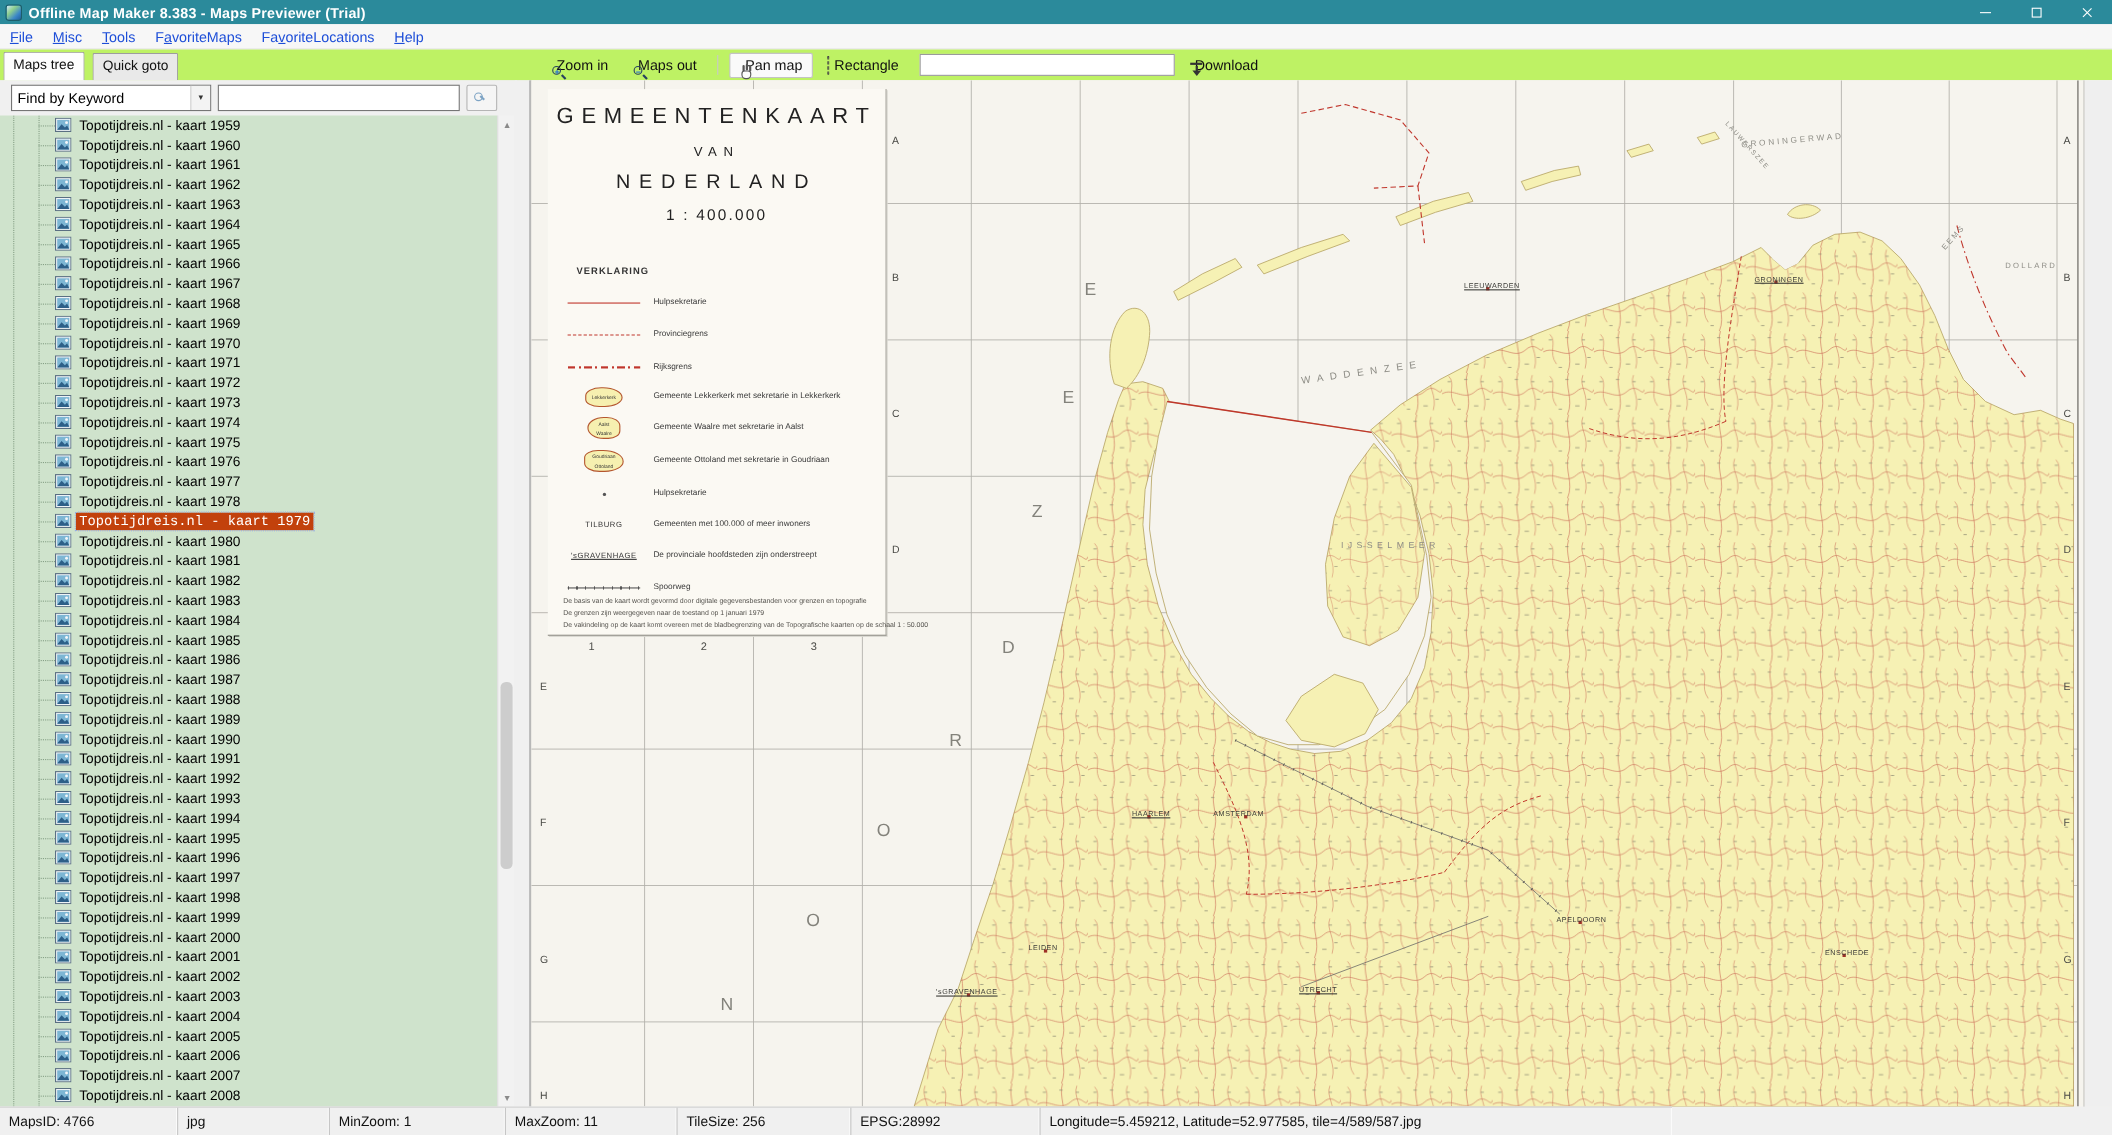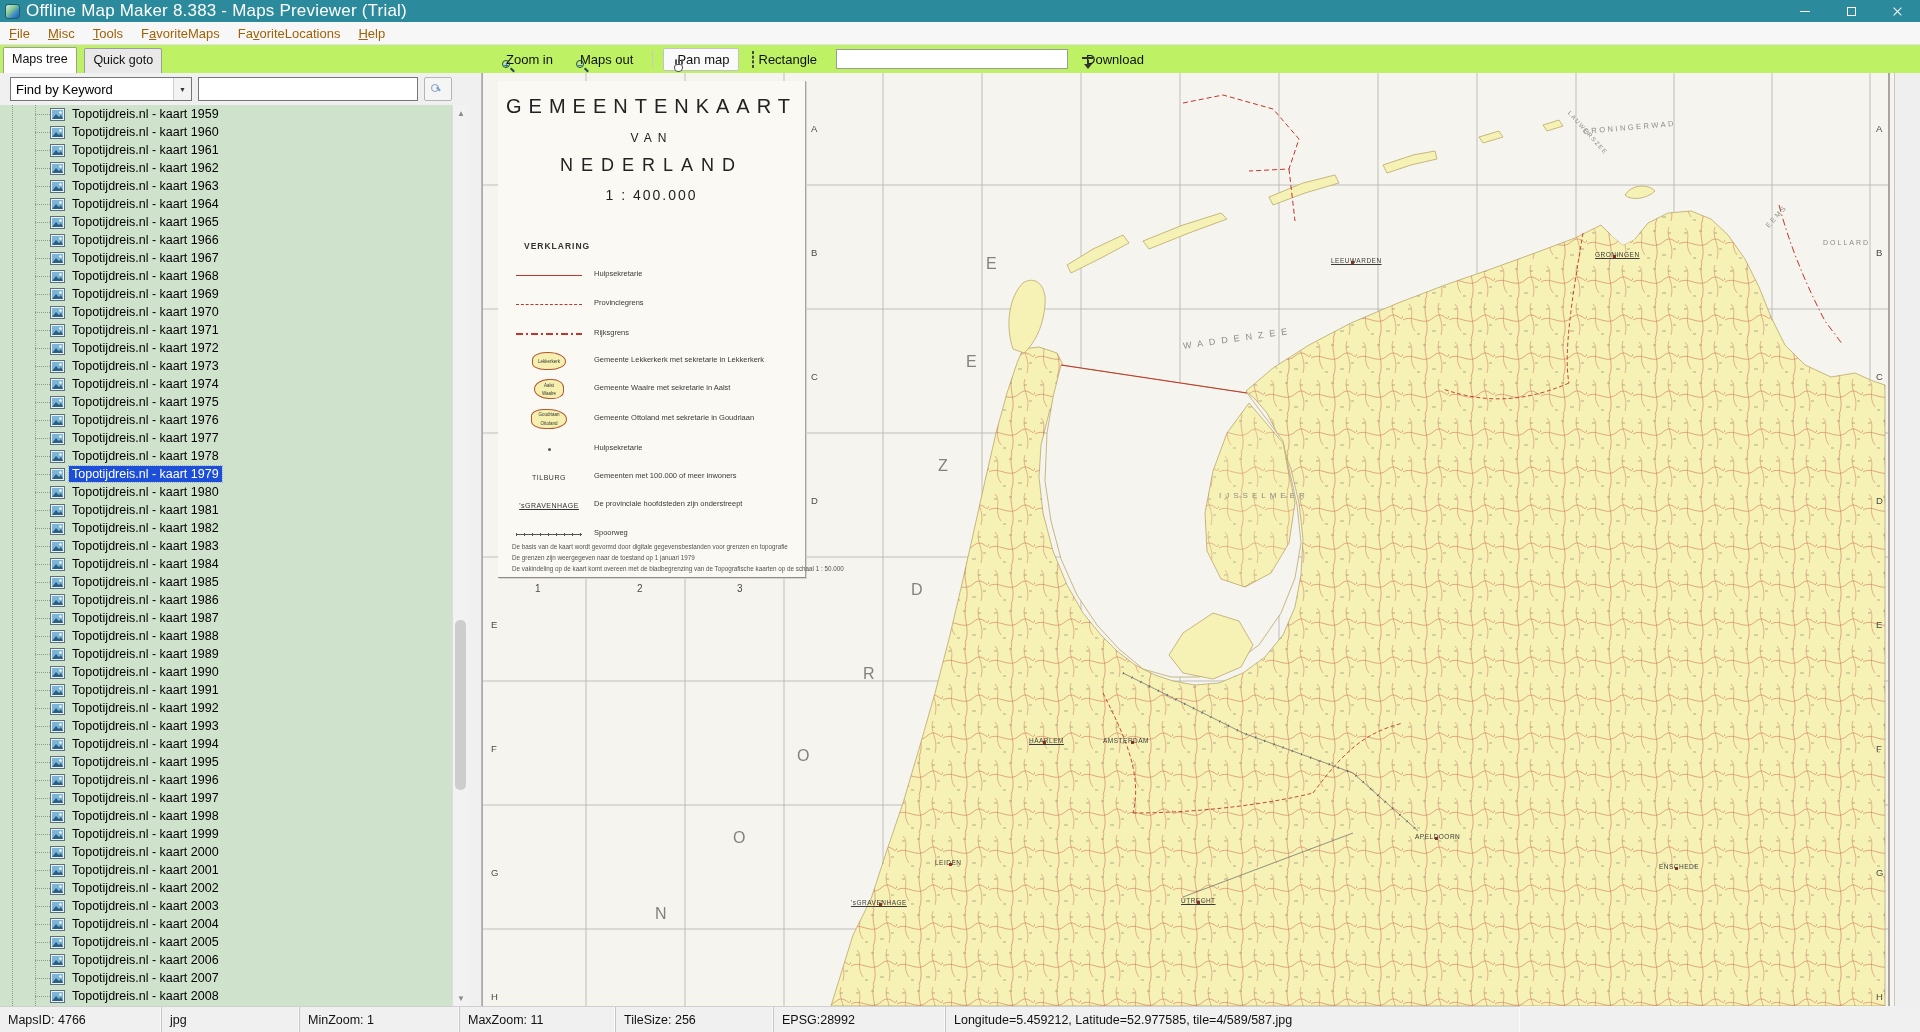--- a/index.html
+++ b/index.html
@@ -5,35 +5,35 @@
   * { margin:0; padding:0; box-sizing:border-box; }
   html,body { width:1920px; height:1032px; overflow:hidden;
     font-family:"Liberation Sans", sans-serif; background:#f0f0f0; }
 
   
   #titlebar { position:absolute; left:0; top:0; width:1920px; height:22px;
     background:#2b8a9b; color:#fff; display:flex; align-items:center; }
   #app-icon { width:15px; height:15px; margin:0 6px 0 5px; border-radius:3px;
     background:linear-gradient(135deg,#cfe8ff 0%,#8fd08f 35%,#3b87c8 70%,#1f5f9a 100%);
     border:1px solid #1c5d6b; }
-  #title-text { font-size:17px; letter-spacing:.2px; }
+  #title-text { font-size:13px; letter-spacing:.2px;font-weight:bold; }
   #win-controls { margin-left:auto; display:flex; height:22px; }
   .winbtn { width:46px; height:22px; display:flex; align-items:center; justify-content:center; }
   .glyph-min { width:10px; height:1px; background:#fff; }
   .glyph-max { width:9px; height:9px; border:1px solid #fff; }
   .glyph-close { position:relative; width:11px; height:11px; }
   .glyph-close::before,.glyph-close::after { content:""; position:absolute; left:5px; top:0;
     width:1px; height:11px; background:#fff; }
   .glyph-close::before { transform:rotate(45deg); }
   .glyph-close::after  { transform:rotate(-45deg); }
 
   
   #menubar { position:absolute; left:0; top:22px; width:1920px; height:23px;
     background:#f7f7f7; border-bottom:1px solid #e3e3e3; display:flex; align-items:center; }
-  .menu-item { padding:3px 9px; font-size:13px; color:#a16207; }
+  .menu-item { padding:3px 9px; font-size:13px; color:#1d4ed8; }
   .menu-item u { text-decoration:underline; }
 
   
   #tabstrip { position:absolute; left:0; top:45px; width:1920px; height:28px; background:#bef264; }
   .tab { position:absolute; top:3px; height:25px; padding:4px 8px 0; font-size:12.5px;
     color:#111; border:1px solid #9d9d9d; border-bottom:none; background:#e9e9e9;
     border-radius:2px 2px 0 0; }
   .tab.active { background:#fdfdfd; height:26px; top:2px; z-index:2; }
   #toolbar { position:absolute; left:482px; top:0; right:0; height:28px;
     display:flex; align-items:center; gap:4px; padding-left:10px; }
@@ -79,21 +79,21 @@
     position:relative; left:-4px; top:3px; }
 
   #tree { position:absolute; left:0; top:105px; width:452px; bottom:26px;
     background:#cfe3cc; overflow:hidden; }
   .treeline { position:absolute; top:0; bottom:0; width:0; border-left:1px dotted #86a086; }
   .trow { position:relative; height:18px; display:flex; align-items:center; }
   .tstub { position:absolute; left:35px; top:9px; width:15px; height:0; border-top:1px dotted #86a086; }
   .ticon { position:absolute; left:50px; top:2px; width:15px; height:13px; }
   .tlabel { position:absolute; left:69px; font-size:12.5px; color:#000; padding:0 3px;
     white-space:nowrap; line-height:16px; }
-  .trow.selected .tlabel { background:#1d4ed8; color:#fff; outline:1px dotted #9ab0e0; }
+  .trow.selected .tlabel { background:#c2410c; color:#fff; outline:1px dotted #9ab0e0;font-family:Liberation Mono, monospace; }
 
   #tree-scroll { position:absolute; left:452px; top:105px; width:16px; bottom:26px;
     background:#f2f2f2; border-left:1px solid #dcdcdc; }
   #tree-thumb { position:absolute; left:2px; width:11px; top:515px; height:170px;
     background:#cdcdcd; border-radius:5px; }
   .scroll-arrow { position:absolute; left:0; width:16px; height:16px; color:#8a8a8a;
     font-size:8px; display:flex; align-items:center; justify-content:center; }
   #splitter { position:absolute; left:468px; top:73px; width:14px; bottom:26px;
     background:#f0f0f0; border-right:1px solid #b9b9b9; }
 

